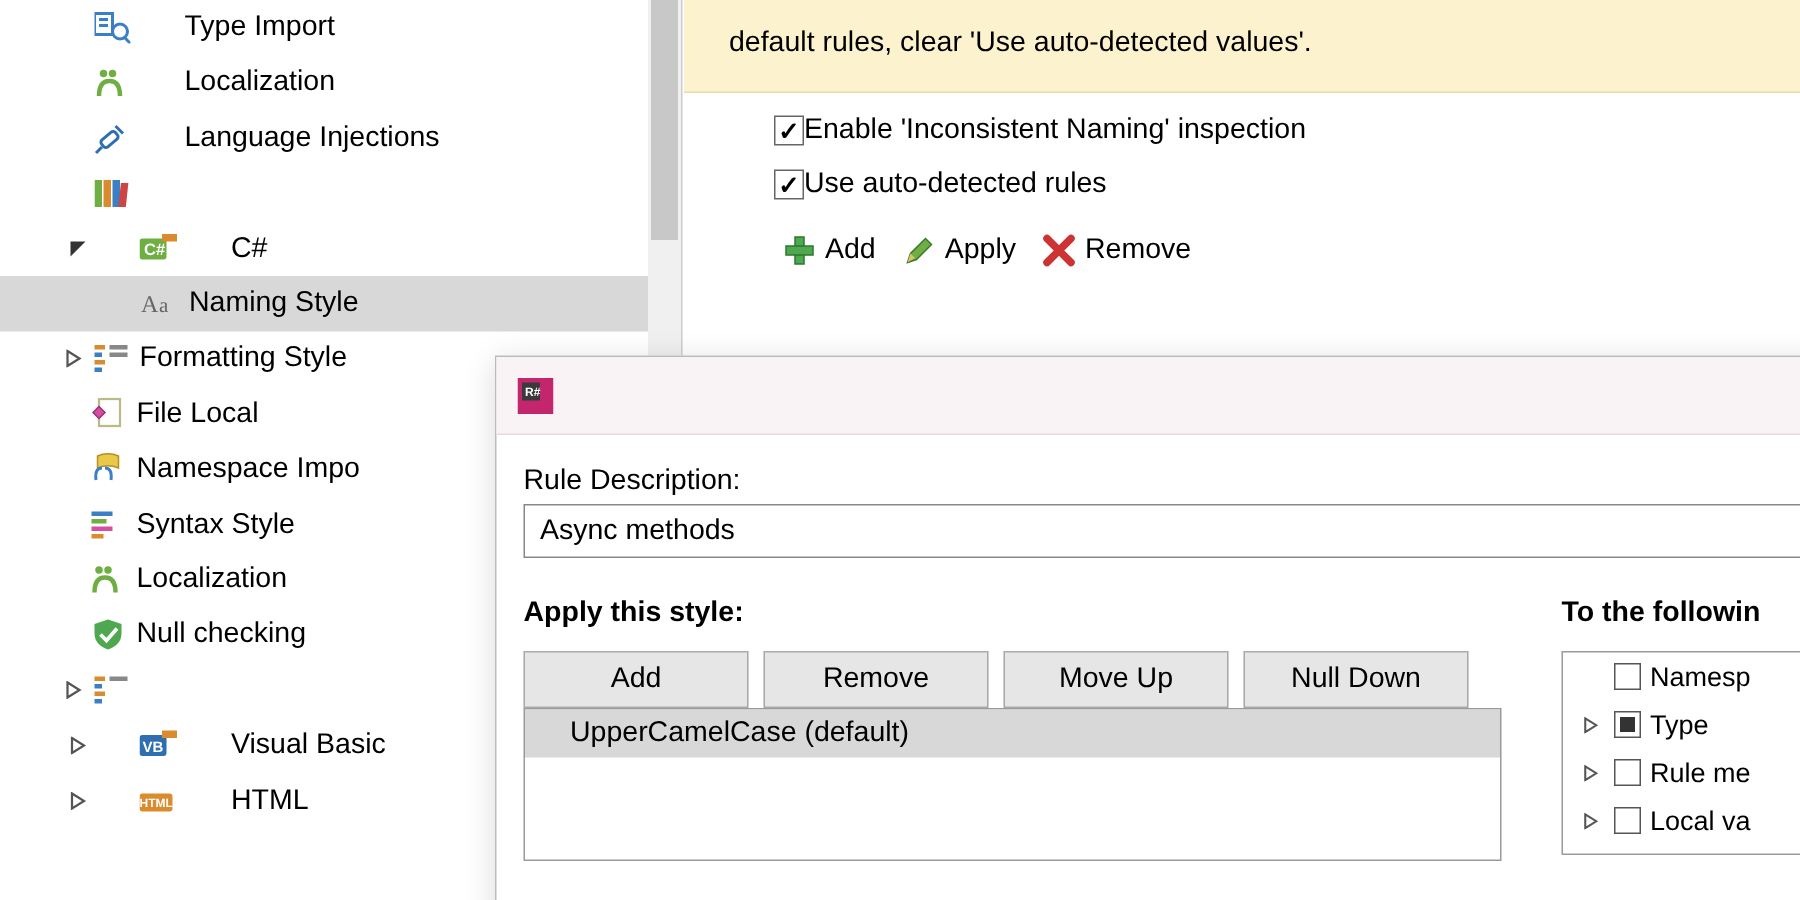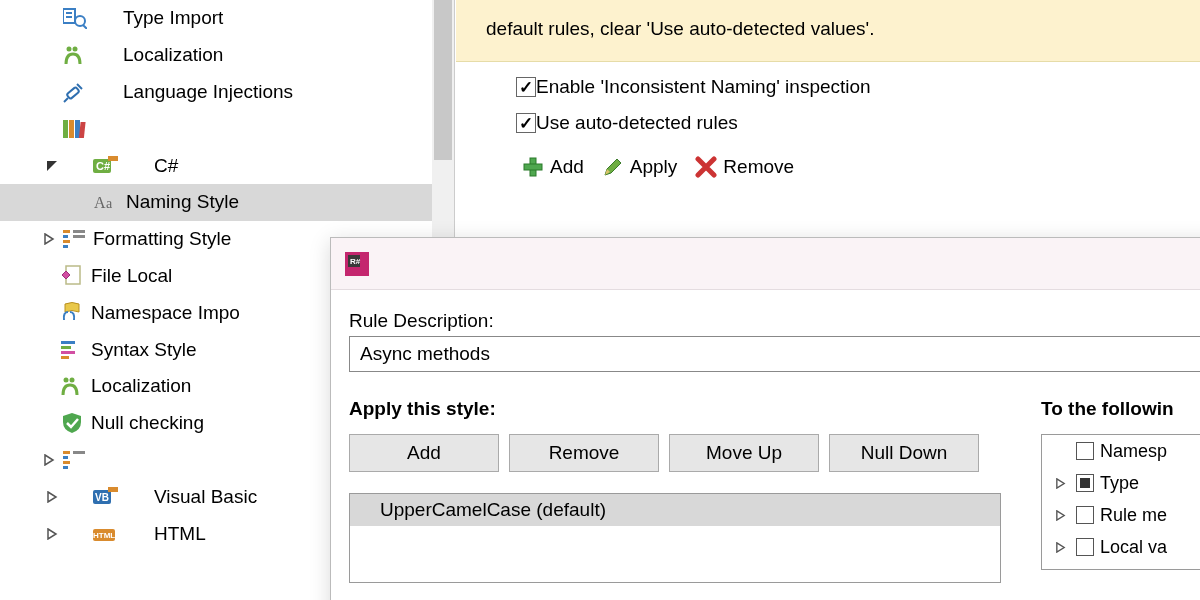--- a/index.html
+++ b/index.html
@@ -161,22 +161,22 @@
     width: 150px;
     height: 38px;
     background: #e6e6e6;
     border: 1px solid #aaa;
     display: inline-flex;
     align-items: center; justify-content: center;
     font-size: 19px;
   }
   .style-list {
     border: 1px solid #9a9a9a;
-    margin-top: 21px;
-    height: 90px;
+    margin-top: 0;
+    height: 102px;
     background: #fff;
   }
   .style-list .row-sel {
     background: #d8d8d8;
     padding: 5px 30px;
     font-size: 19px;
   }
   .kind-list {
     border: 1px solid #9a9a9a;
     height: 136px;

